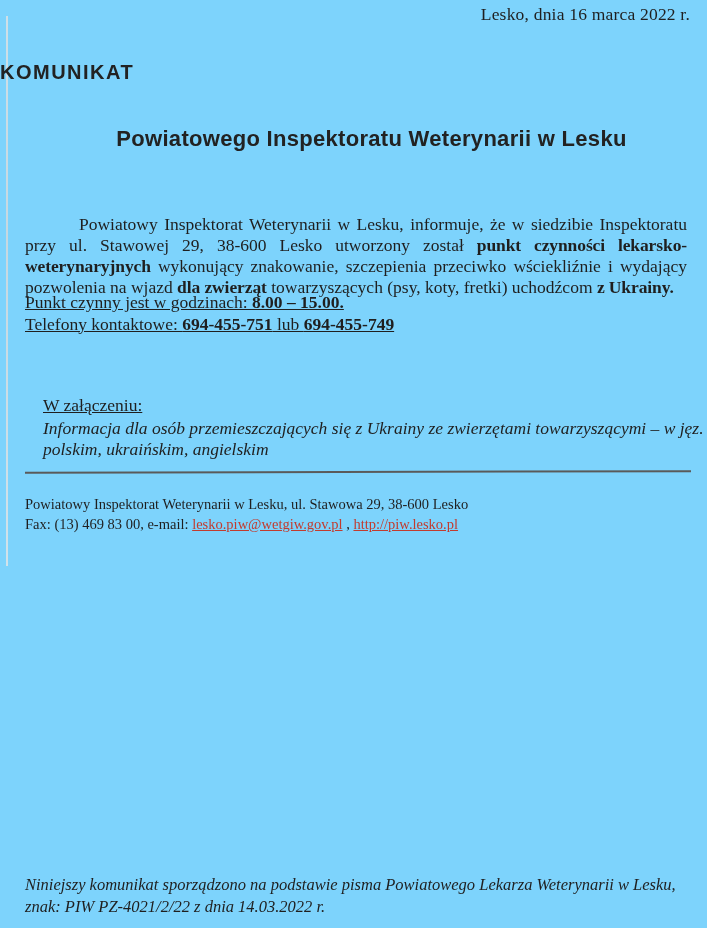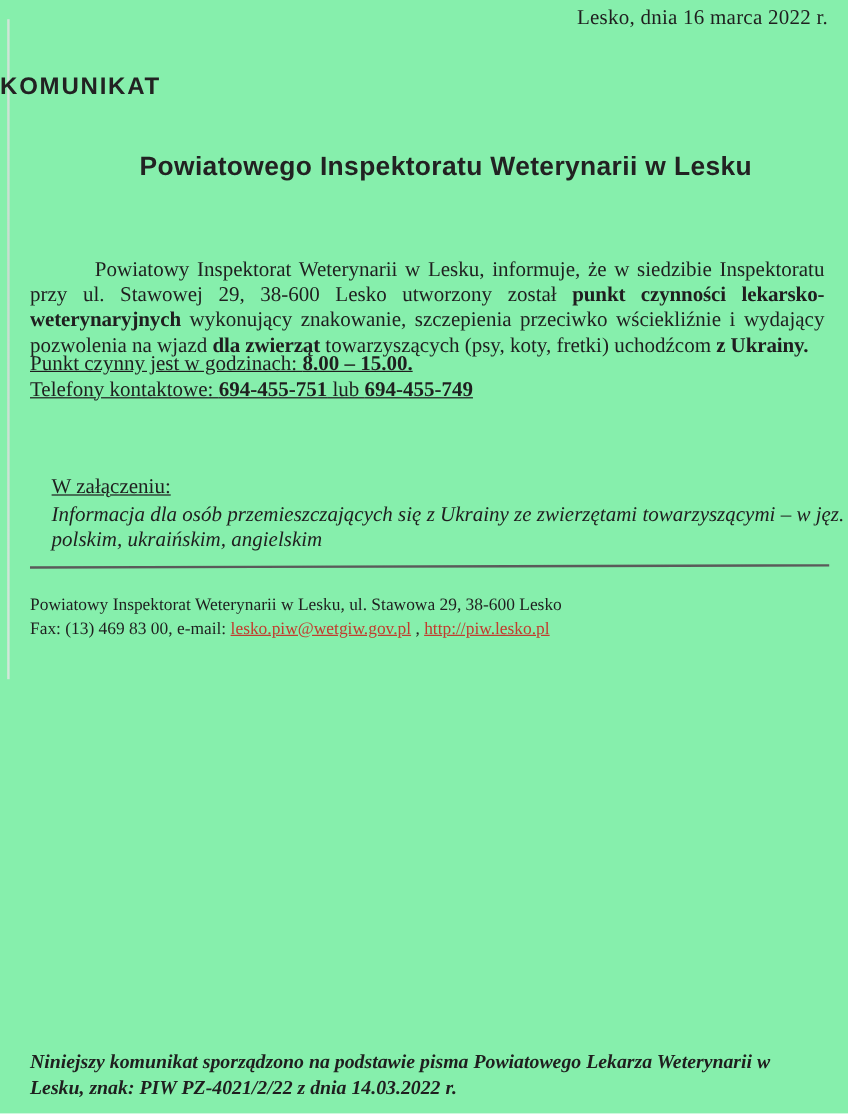--- a/index.html
+++ b/index.html
@@ -11,21 +11,21 @@
     width: 707px;
     height: 928px;
     position: relative;
     overflow: hidden;
     font-family: "Liberation Serif", serif;
     color: #1f1f1f;
   }
   .page {
     position: absolute;
     inset: 0;
-    background: #86efac;
+    background: #7dd3fc;
   }
   
   .scan-edge {
     position: absolute;
     left: 6px;
     top: 16px;
     width: 2px;
     height: 550px;
     background: linear-gradient(#e3e3e3, #d9d9d9 40%, #e6e6e6);
     opacity: .8;
@@ -116,21 +116,20 @@
     cursor: pointer;
   }
   .source-note {
     position: absolute;
     top: 874px;
     left: 25px;
     width: 660px;
     font-size: 16.5px;
     line-height: 22px;
     font-style: italic;
-    font-weight: bold;
   }
 </style>
 </head>
 <body style="color: rgb(31, 31, 31); background: rgb(255, 255, 255);">
 
 <div class="page">
 
   <div class="scan-edge"></div>
 
   <div class="date-line">Lesko, dnia 16 marca 2022 r.</div>

